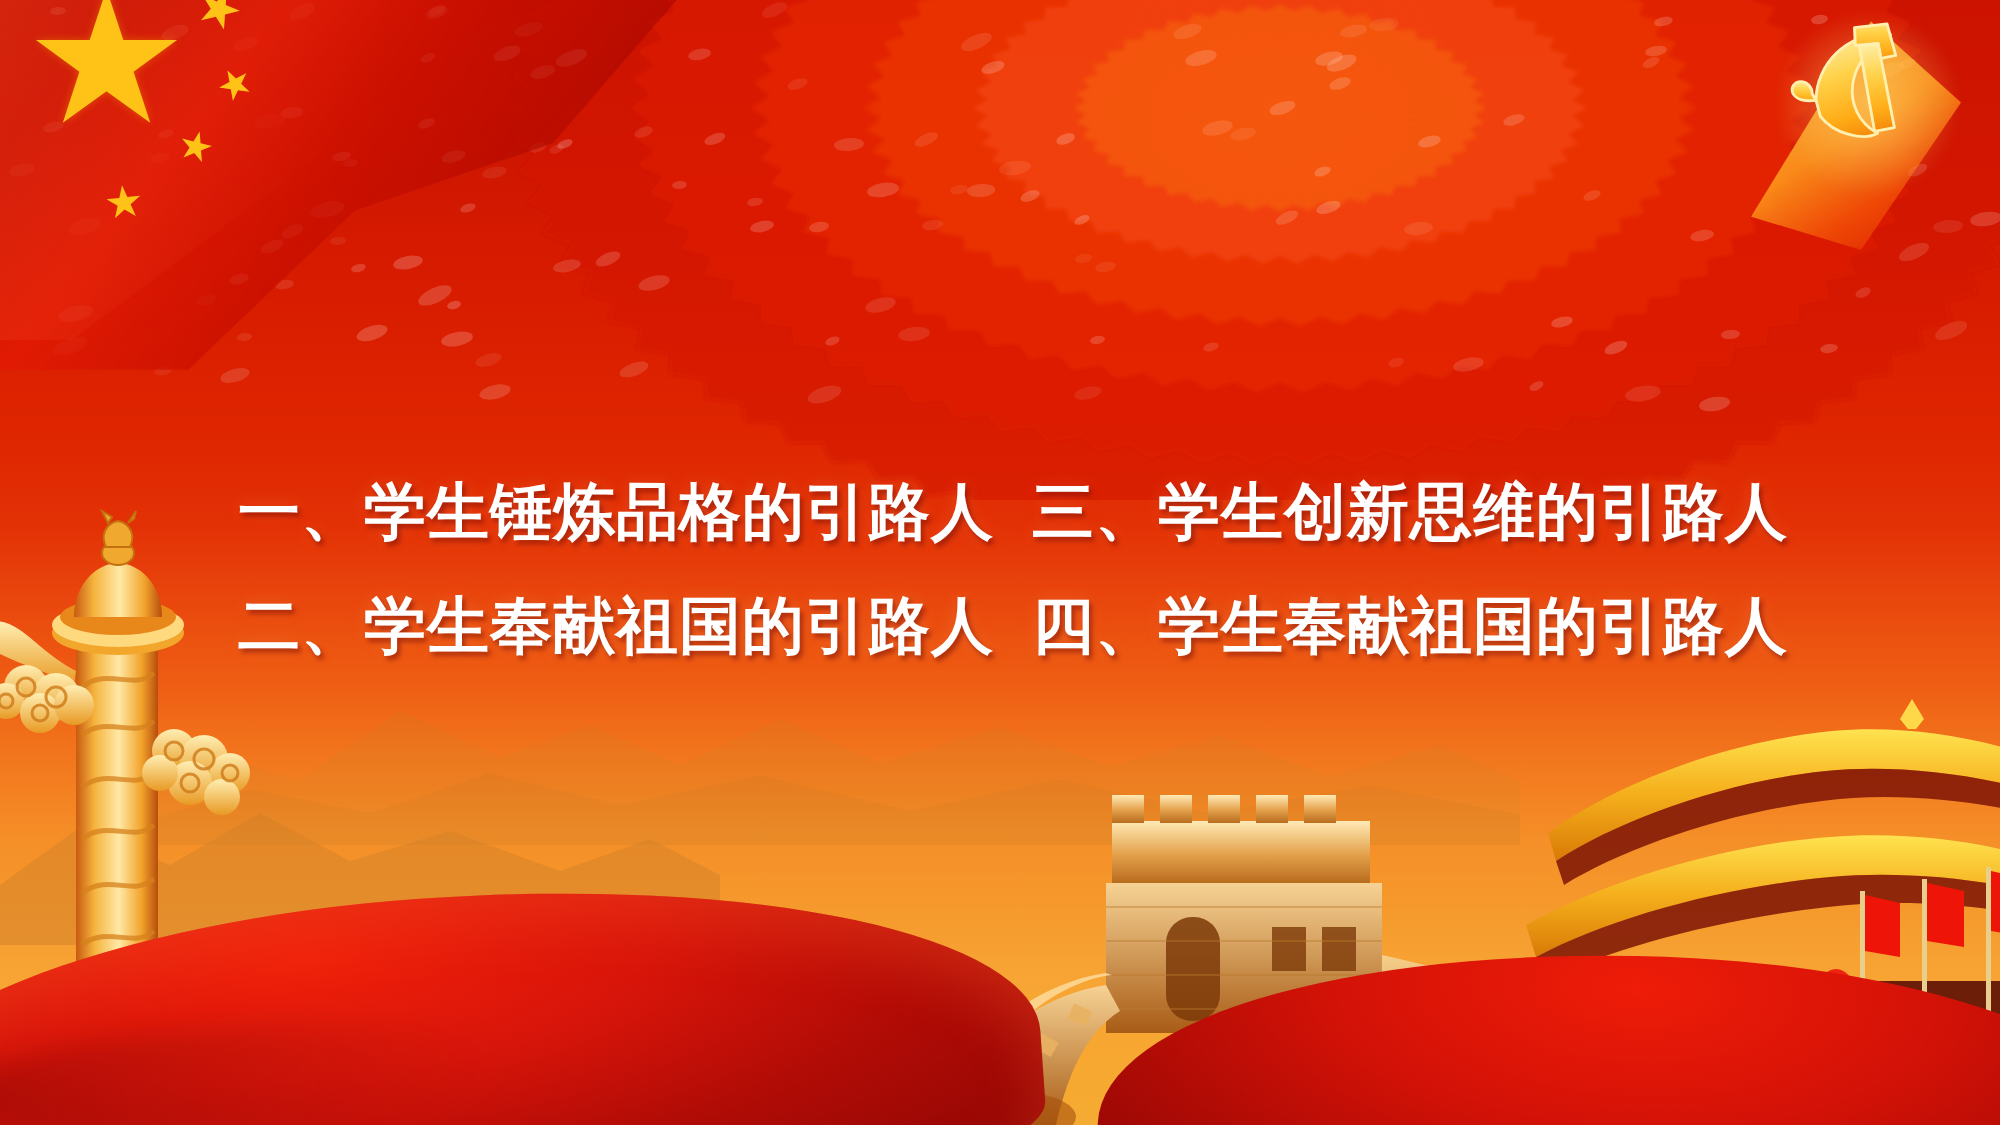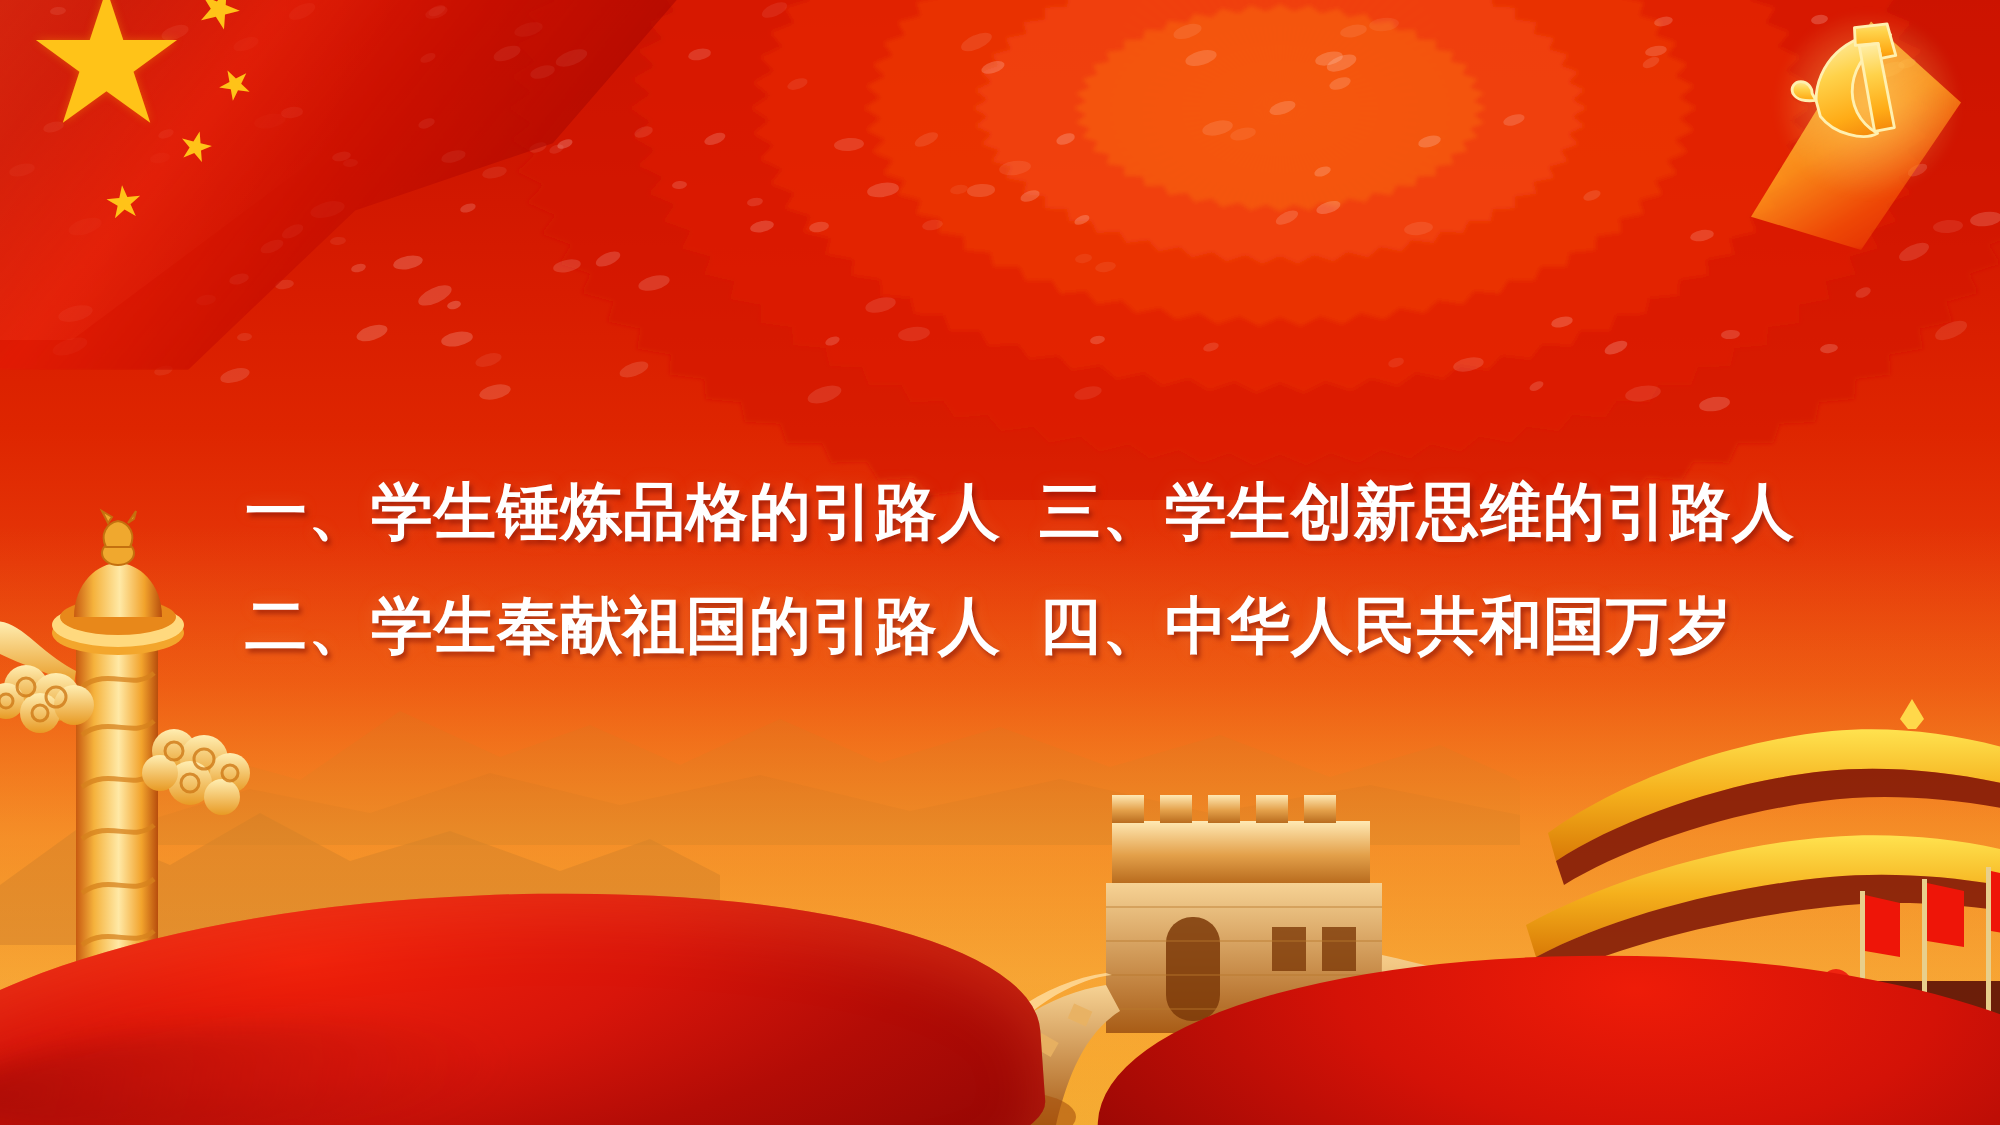--- a/index.html
+++ b/index.html
@@ -170,21 +170,21 @@
     text-align:center;
     font-size:112px;font-weight:bold;color:#ffe600;
     letter-spacing:4px;
     text-shadow:
       4px 5px 0 rgba(130,10,0,.62),
       0 0 26px rgba(255,200,60,.42);
     white-space:nowrap;
   }
 
   .list{
-    position:absolute;left:245px;top:470px;width:1560px;
+    position:absolute;left:238px;top:470px;width:1560px;
   }
   .list-row{display:flex;justify-content:flex-start;margin-bottom:30px;}
   .list-item{
     font-size:62px;font-weight:bold;color:#ffffff;
     letter-spacing:1px;white-space:nowrap;
     text-shadow:
       3px 4px 5px rgba(120,10,0,.55),
       0 0 16px rgba(255,180,120,.22);
   }
   .list-item.col1{width:770px;}
@@ -612,17 +612,17 @@
 
 
 
   <div class="list">
     <div class="list-row">
       <div class="list-item col1">一、学生锤炼品格的引路人</div>
       <div class="list-item col2">三、学生创新思维的引路人</div>
     </div>
     <div class="list-row">
       <div class="list-item col1">二、学生奉献祖国的引路人</div>
-      <div class="list-item col2">四、中华人民共和国万岁</div>
+      <div class="list-item col2">四、学生奉献祖国的引路人</div>
     </div>
   </div>
 
 </div>
 
 </body></html>

